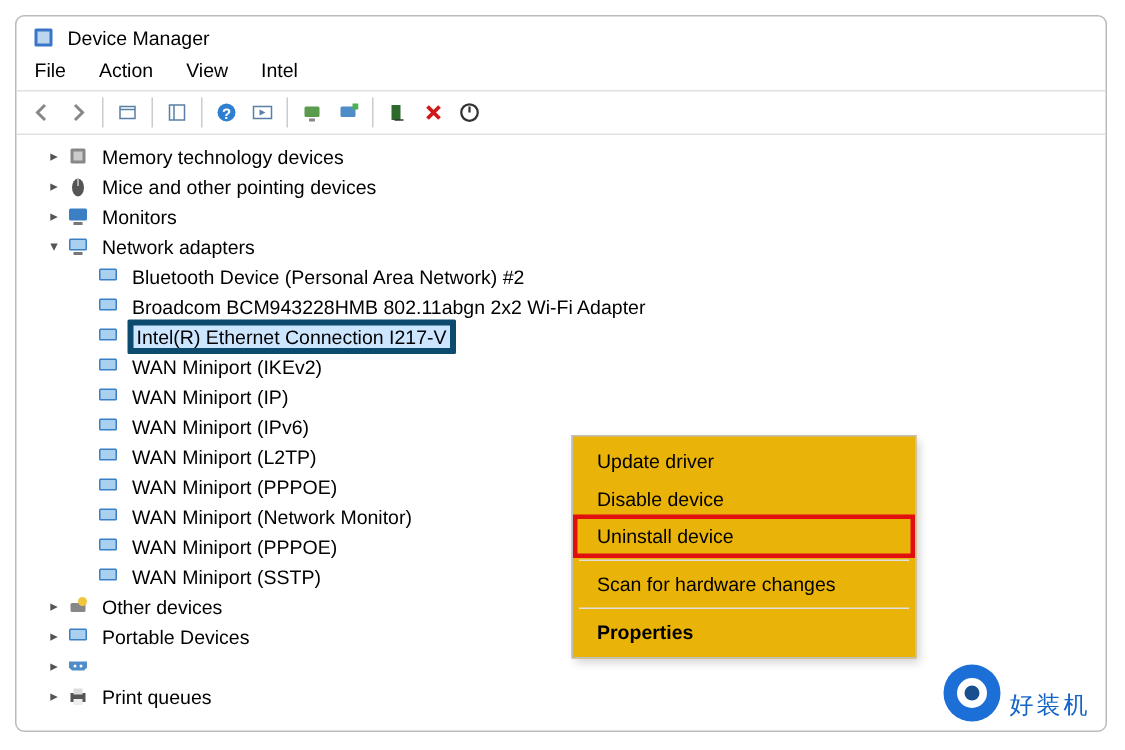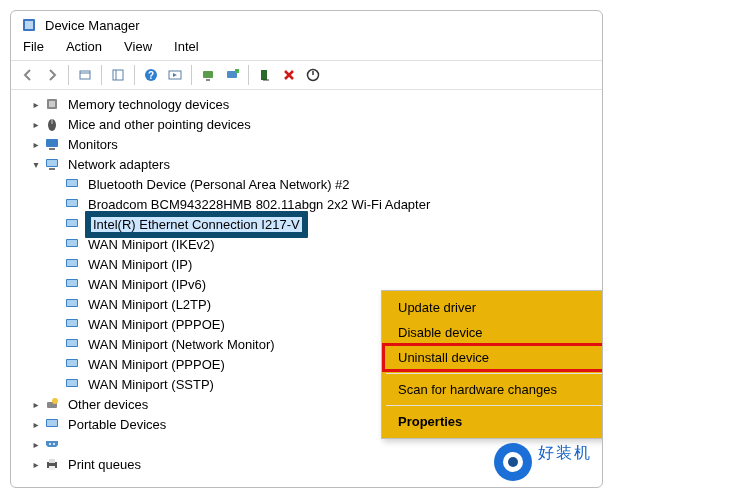--- a/index.html
+++ b/index.html
@@ -10,21 +10,21 @@
     font-size: 13px;
     background: #fff;
     color: #000;
     width: 750px;
     height: 500px;
     overflow: hidden;
   }
   .window {
     border: 1px solid #bbb;
     border-radius: 6px;
-    width: 593px;
+    width: 728px;
     height: 478px;
     background: #fff;
     position: relative;
     overflow: hidden;
   }
   .titlebar {
     display: flex;
     align-items: center;
     padding: 6px 10px 2px;
     gap: 8px;
@@ -66,21 +66,21 @@
   }
   .indent { display: inline-block; }
   .expander {
     width: 14px; height: 14px; display: inline-flex; align-items: center; justify-content: center;
     color: #555; font-size: 10px;
   }
   .node-icon { width: 18px; display: inline-flex; align-items: center; justify-content: center; margin-right: 4px; }
   .label { padding: 1px 3px; }
   .label.selected {
     background: #cde6ff;
-    border: 6px solid #0c4a6e;
+    border: 4px solid #0c4a6e;
     border-radius: 1px;
     padding: 0 2px;
   }
   .context-menu {
     position: absolute;
     left: 370px;
     top: 200px;
     width: 230px;
     background: #eab308;
     border: 1px solid #bfbfbf;
@@ -91,21 +91,21 @@
   .cm-item {
     padding: 5px 14px;
     cursor: default;
   }
   .cm-item.bold { font-weight: bold; }
   .cm-item.highlight { outline: 3px solid #e10f0f; outline-offset: -1px; }
   .cm-sep { height: 1px; background: #e0e0e0; margin: 3px 2px; }
   .watermark {
     position: absolute;
     right: 10px; bottom: 6px;
-    display: flex; align-items: flex-start; gap: 6px;
+    display: flex; align-items: flex-end; gap: 6px;
     font-size: 16px; letter-spacing: 2px;
     color: #1463c7;
     font-weight: 500;
   }
   .watermark .eye {
     width: 38px; height: 38px; border-radius: 50%;
     background: #1c6fd6;
     display: flex; align-items: center; justify-content: center;
   }
   .watermark .eye .pupil {

